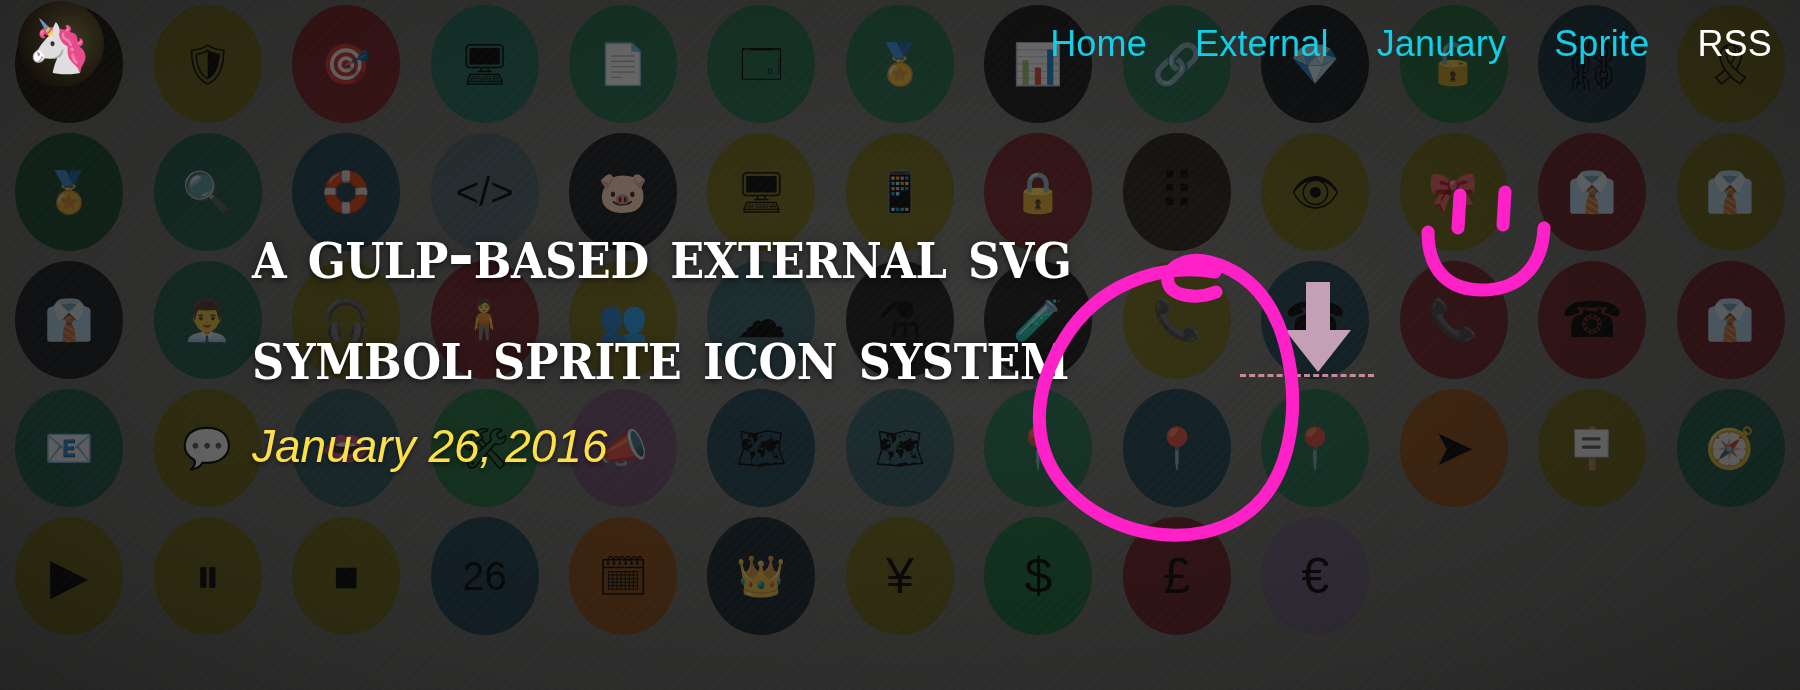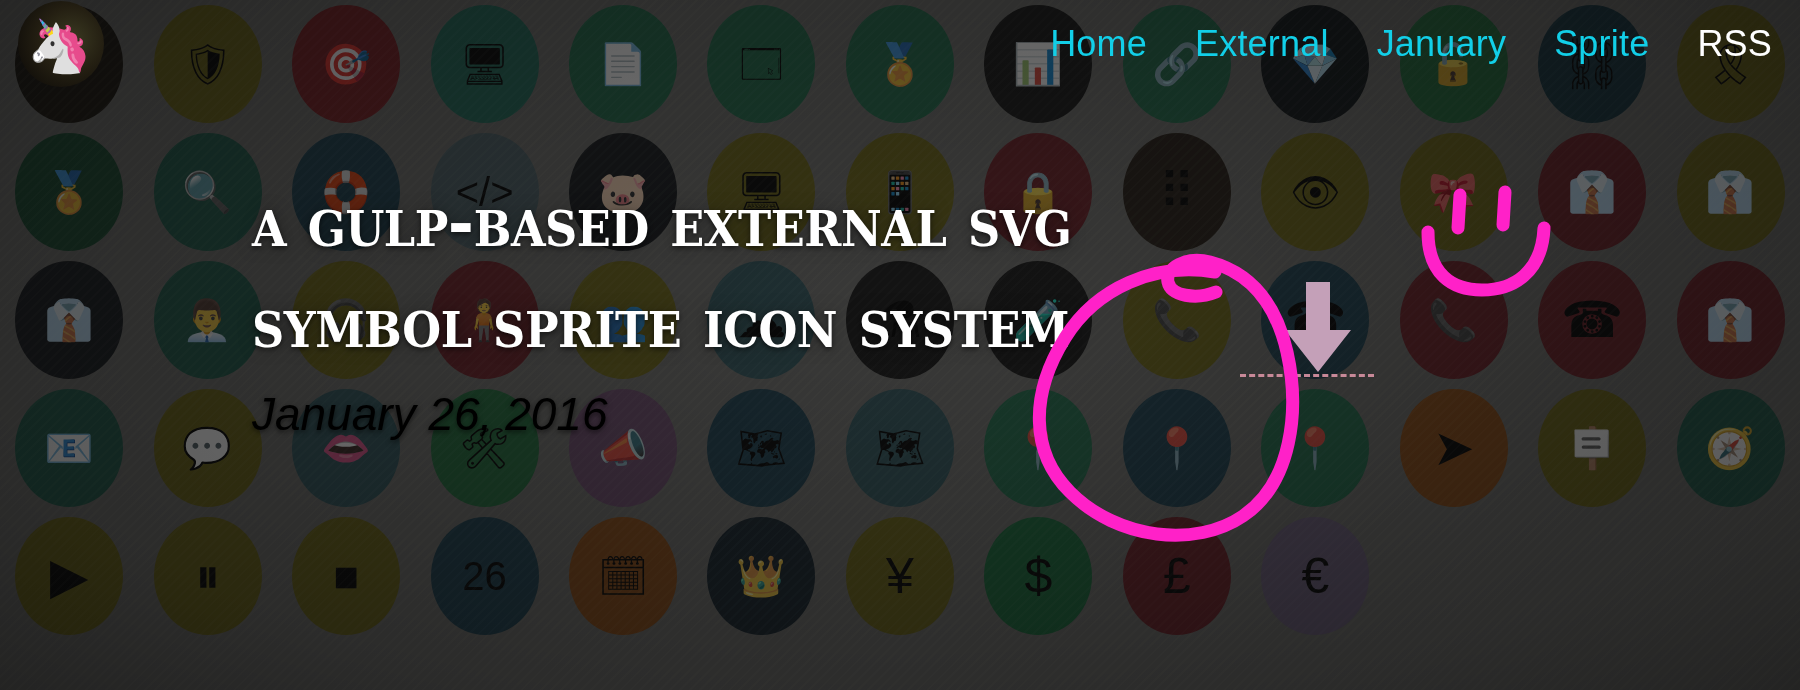--- a/index.html
+++ b/index.html
@@ -102,41 +102,41 @@
     font-weight: 400;
     text-decoration: none;
     letter-spacing: 0.2px;
     white-space: nowrap;
   }
 
   
   #hero {
     position: absolute;
     left: 252px;
-    top: 172px;
+    top: 204px;
     z-index: 18;
     max-width: 900px;
   }
   #post-title {
     color: #ffffff;
     font-family: "DejaVu Serif", serif;
     font-weight: bold;
     font-size: 68px;
     line-height: 1.48;
     letter-spacing: -0.5px;
     font-variant: small-caps;
     text-transform: lowercase;
     transform: scaleX(0.93);
     transform-origin: left center;
     text-shadow: 0 2px 5px rgba(0,0,0,0.55), 0 0 18px rgba(0,0,0,0.35);
     white-space: pre-line;
   }
   #post-date {
     margin-top: 18px;
-    color: #000000;
+    color: #fde047;
     font-family: "Liberation Sans", sans-serif;
     font-style: italic;
     font-weight: 400;
     font-size: 46px;
     line-height: 1;
     text-shadow: 0 2px 5px rgba(0,0,0,0.55);
   }
 
   
   #download-marker {

